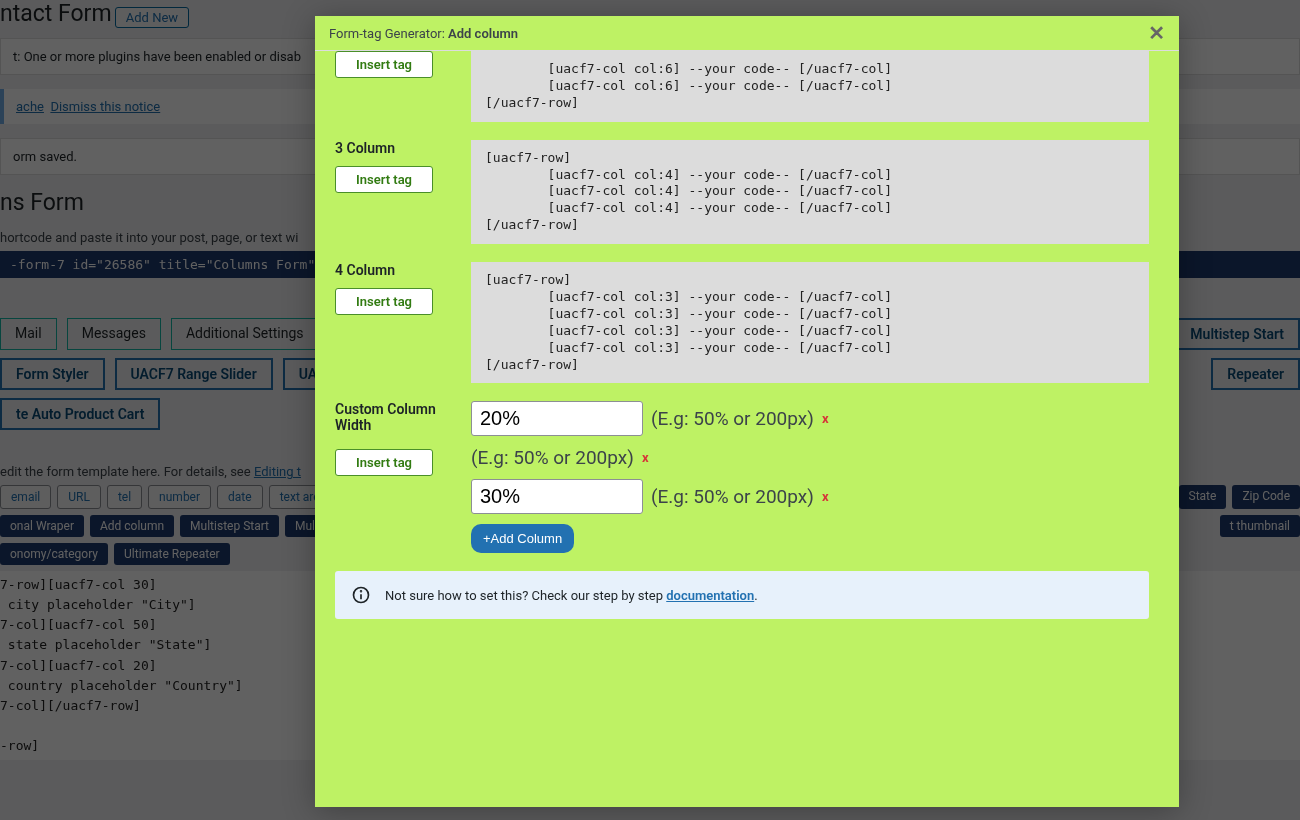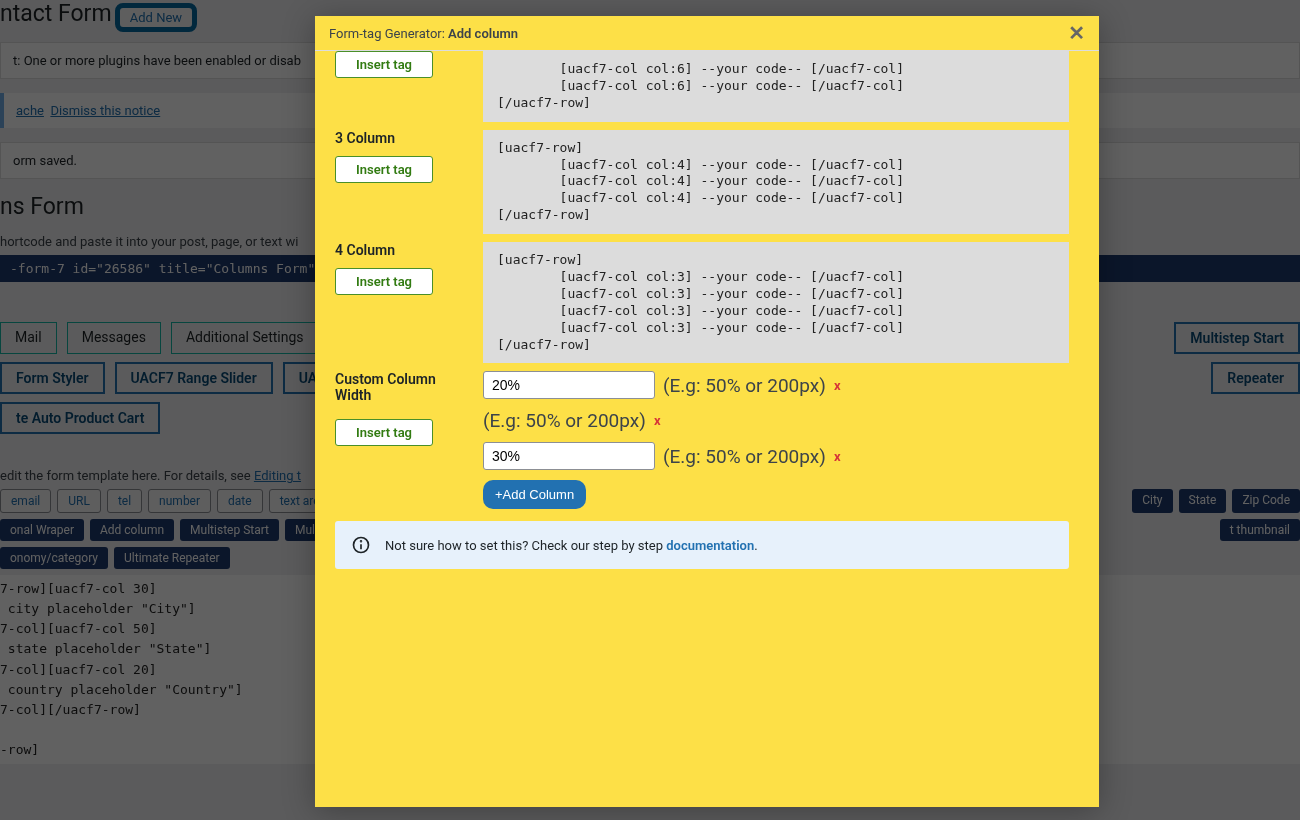--- a/index.html
+++ b/index.html
@@ -1,58 +1,58 @@
 <!DOCTYPE html>
 <html><head>
 <meta charset="utf-8">
 <style>
   *{box-sizing:border-box;margin:0;padding:0}
   body{font-family:-apple-system,BlinkMacSystemFont,"Segoe UI",Roboto,sans-serif;font-size:13px;color:#1d2327;background:#f0f0f1;width:1300px;height:820px;overflow:hidden;position:relative}
   
   .bg{position:absolute;inset:0;padding:0;overflow:hidden}
   .bg h1{font-size:23px;font-weight:400;display:inline-block;}
   .topline{padding:0 0 10px 0}
-  .btn-sec{display:inline-block;border:5px solid #0369a1;color:#2271b1;background:#f6f7f7;border-radius:8px;padding:2px 10px;font-size:13px;vertical-align:middle;cursor:pointer}
+  .btn-sec{display:inline-block;border:1px solid #0369a1;color:#2271b1;background:#f6f7f7;border-radius:3px;padding:2px 10px;font-size:13px;vertical-align:middle;cursor:pointer}
   .notice{border-left:4px solid #fff;background:#fff;padding:10px 12px;margin:0 0 14px 0;font-size:13px}
   .notice a{color:#2271b1;text-decoration:underline}
   .notice-info{border-left-color:#72aee6}
   .notice-plain{border:1px solid #dcdcde}
   .subhead{font-size:23px;font-weight:400;margin:6px 0 14px 0}
   .desc{font-size:13px;color:#3c434a;margin:0 0 6px 0}
   .shortcode-bar{background:#1e3a6e;color:#fff;font-family:Menlo,Consolas,monospace;font-size:13px;padding:6px 10px;margin:0 0 40px 0;white-space:nowrap;overflow:hidden}
   .tabs{display:flex;gap:10px;flex-wrap:wrap;margin:0 0 8px 0}
   .tab{border:1px solid #14b8a6;background:#f0f0f1;padding:6px 14px;font-size:14px;cursor:pointer}
   .tab.blue{border:2px solid #2271b1;color:#0a4b78;font-weight:600}
   .pillrow{display:flex;gap:6px;flex-wrap:wrap;margin:6px 0}
   .pill{background:#1e3a6e;color:#fff;border:none;border-radius:3px;padding:4px 10px;font-size:12px;cursor:pointer}
   .pill.grey{background:#f6f7f7;color:#2271b1;border:1px solid #8c8f94}
   .codearea{font-family:Menlo,Consolas,monospace;font-size:13px;line-height:1.55;white-space:pre;background:#fff;padding:4px 0;color:#222}
   a.link{color:#2271b1;text-decoration:underline}
   
   .mask{position:absolute;inset:0;background:rgba(0,0,0,.62)}
-  .modal{position:absolute;left:315px;top:16px;width:784px;height:791px;background:#fde047;box-shadow:0 4px 30px rgba(0,0,0,.3);display:flex;flex-direction:column}
+  .modal{position:absolute;left:315px;top:16px;width:864px;height:791px;background:#bef264;box-shadow:0 4px 30px rgba(0,0,0,.3);display:flex;flex-direction:column}
   .modal-head{border-bottom:1px solid #dcdcde;padding:7px 14px;font-size:13px;color:#3c434a;display:flex;justify-content:space-between;align-items:center}
   .modal-head b{font-weight:600}
   .close{font-size:20px;line-height:1;color:#666;cursor:pointer;font-weight:bold}
   .modal-body{flex:1;overflow:hidden;position:relative;padding:0 20px 0 20px}
   .scroll{height:100%;overflow-y:auto;padding-right:10px}
-  .section{display:flex;gap:28px;margin-bottom:8px;align-items:flex-start}
+  .section{display:flex;gap:16px;margin-bottom:18px;align-items:flex-start}
   .left{width:120px;flex-shrink:0}
   .left h4{font-size:14px;font-weight:600;margin-bottom:10px}
   .insert{display:inline-block;border:1px solid #4a8f29;color:#327b12;border-radius:3px;padding:5px 20px;font-size:13px;font-weight:600;cursor:pointer;background:#fff}
   .codebox{flex:1;background:#dcdcdc;font-family:Menlo,Consolas,monospace;font-size:13px;line-height:1.3;padding:10px 14px;white-space:pre;color:#222}
   .custom-right{flex:1}
   .rowline{display:flex;align-items:center;gap:8px;margin-bottom:10px}
-  .txt{border:1px solid #8c8f94;border-radius:3px;padding:5px 8px;width:172px;font-size:14px}
+  .txt{border:1px solid #8c8f94;border-radius:3px;padding:5px 8px;width:172px;font-size:20px}
   .hint{font-size:19px;color:#3c434a}
   .xdel{color:#d63638;font-weight:bold;cursor:pointer;font-size:13px}
   .addbtn{background:#2271b1;color:#fff;border:none;border-radius:10px;padding:7px 12px;font-size:13px;font-weight:500;cursor:pointer}
   .doc{background:#e7f1fb;border-radius:3px;padding:14px 16px;display:flex;align-items:center;gap:14px;margin:12px 0 24px 0}
   .doc svg{width:20px;height:20px;flex-shrink:0}
-  .doc a{color:#2271b1;font-weight:600}
+  .doc a{color:#2271b1;text-decoration:underline;font-weight:600}
   
   .scroll::-webkit-scrollbar{width:8px}
   .scroll::-webkit-scrollbar-track{background:#f1f1f1}
   .scroll::-webkit-scrollbar-thumb{background:#b0b0b0;border-radius:4px}
 </style>
 </head>
 <body>
 
 <div class="bg">
   <div class="topline">

